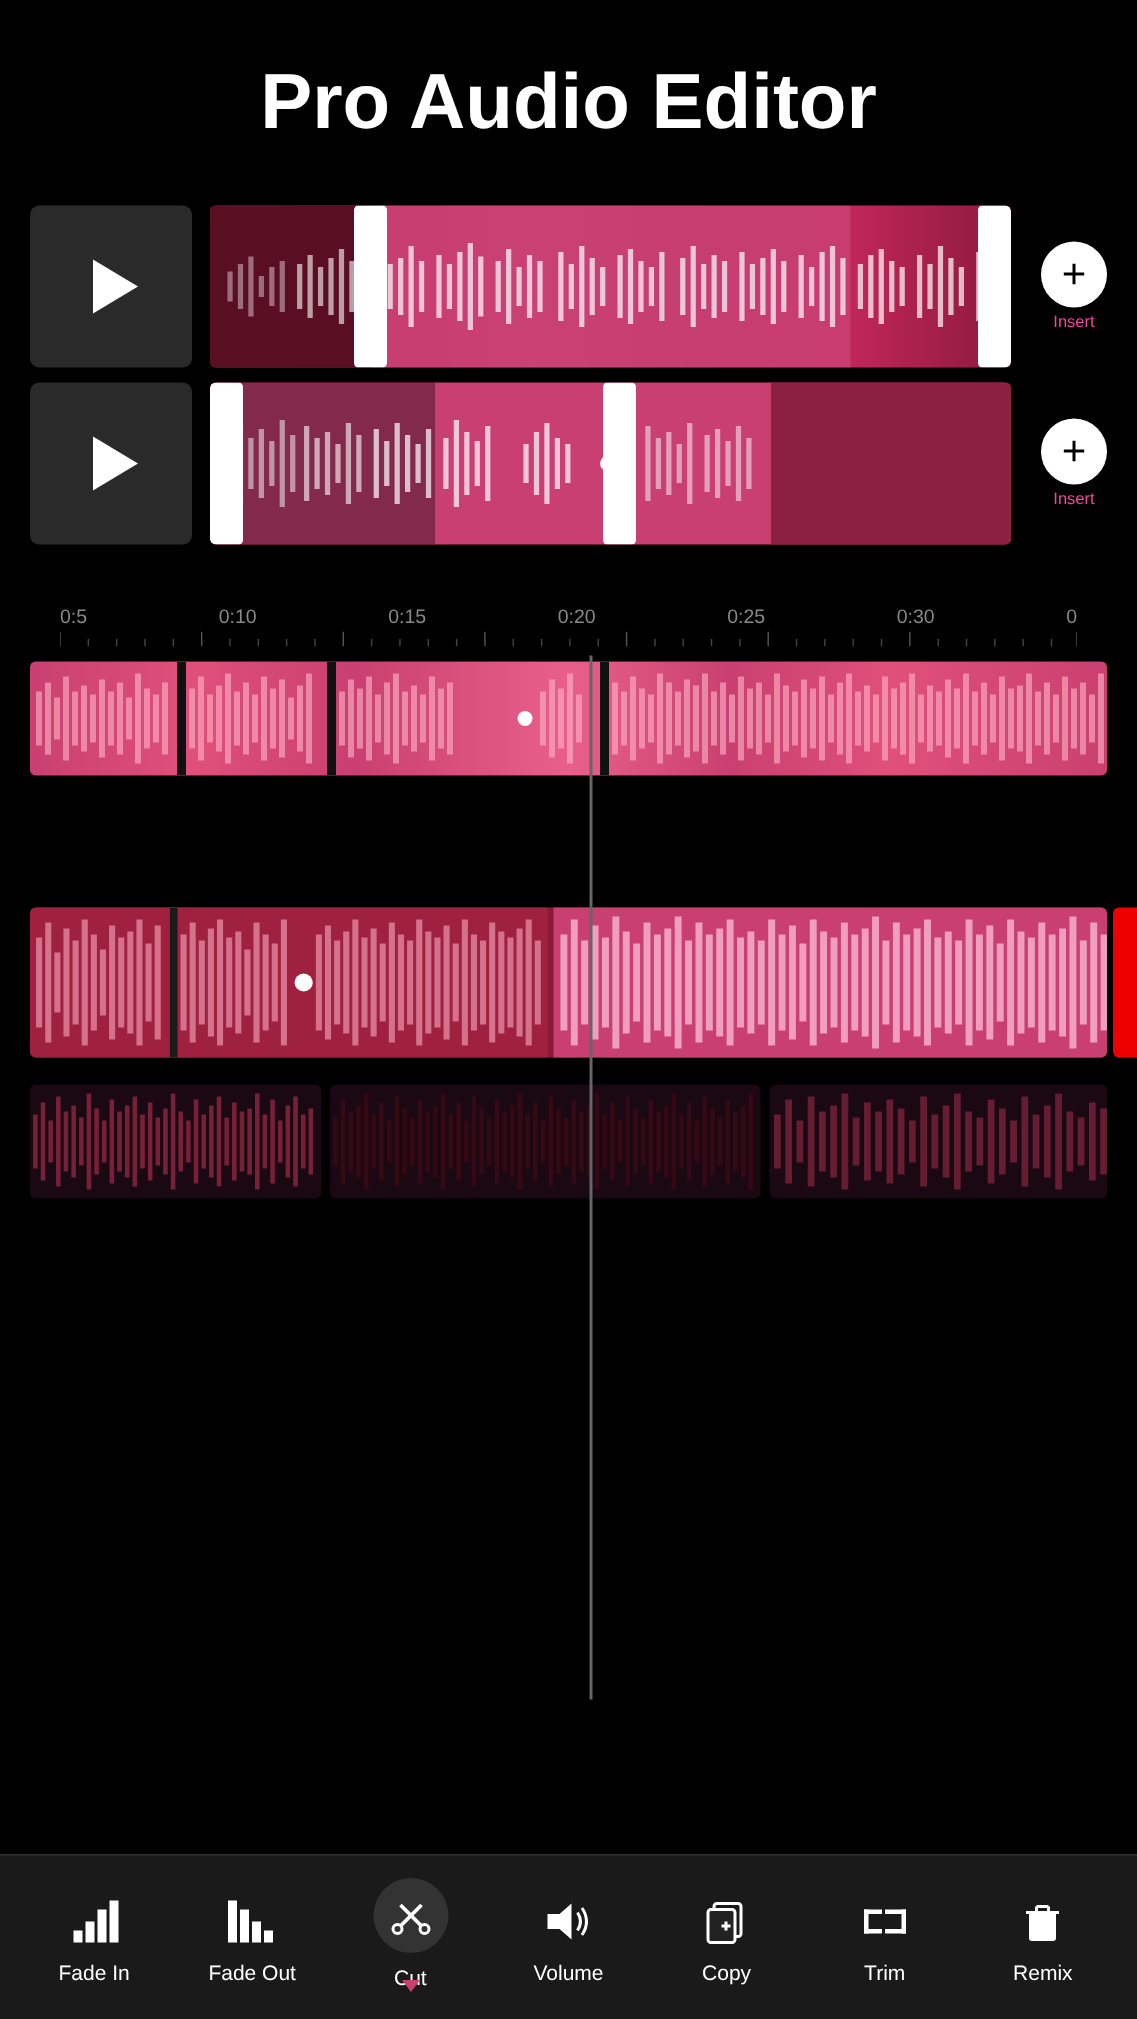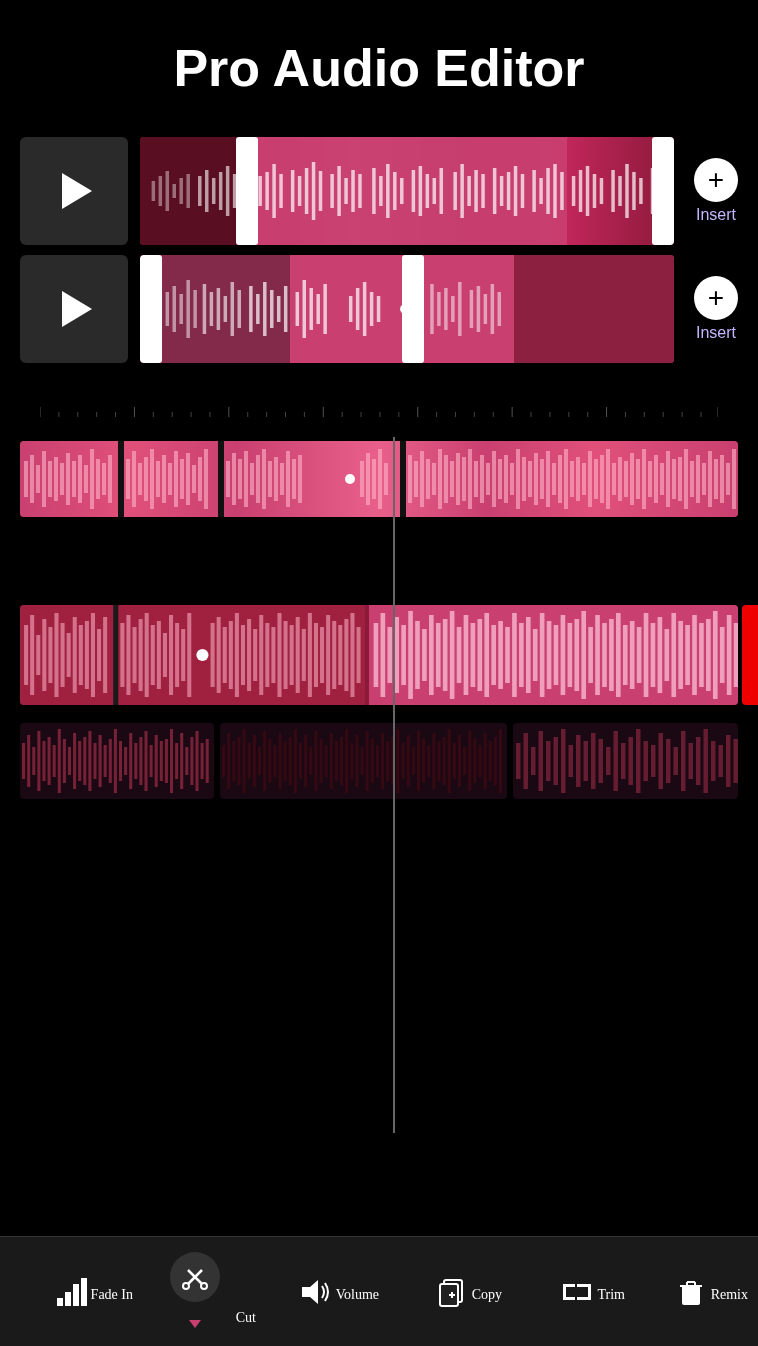--- a/index.html
+++ b/index.html
@@ -101,22 +101,22 @@
       border-radius: 50%;
       background: #fff;
       color: #000;
       font-size: 28px;
       display: flex;
       align-items: center;
       justify-content: center;
       font-weight: 300;
     }
     .insert-label {
-      font-size: 16px;
-      color: #c4b5fd;
+      font-size: 11px;
+      color: #ec4899;
       margin-top: 4px;
     }
 
     
     .timeline-ruler {
       margin: 30px 20px 8px 20px;
       position: relative;
       height: 30px;
     }
 
@@ -148,26 +148,25 @@
       background: #1a1a1a;
       display: flex;
       align-items: center;
       justify-content: space-around;
       padding: 0 10px;
       border-top: 1px solid #333;
     }
 
     .tool-item {
       display: flex;
-      flex-direction: row;
+      flex-direction: column;
       align-items: center;
       justify-content: flex-end;
       flex: 1;
       cursor: pointer;
-      font-family: Liberation Serif, serif;
     }
 
     .tool-icon {
       width: 40px;
       height: 40px;
       display: flex;
       align-items: center;
       justify-content: center;
     }
 
@@ -356,20 +355,29 @@
       </div>
 
       <div class="insert-btn">
         <div class="insert-circle">+</div>
         <span class="insert-label">Insert</span>
       </div>
     </div>
   </div>
 
   <div class="timeline-ruler" style="margin-top:40px;">
+    <div style="display:flex;justify-content:space-between;padding:0 20px;font-size:13px;color:#888;">
+      <span>0:5</span>
+      <span>0:10</span>
+      <span>0:15</span>
+      <span>0:20</span>
+      <span>0:25</span>
+      <span>0:30</span>
+      <span>0</span>
+    </div>
 
     <div style="position:relative;height:10px;margin:0 20px;">
       <svg width="100%" height="10" viewBox="0 0 718 10" preserveAspectRatio="none">
 
         <line x1="0" y1="0" x2="0" y2="10" stroke="#555" stroke-width="1"></line>
         <line x1="100" y1="0" x2="100" y2="10" stroke="#555" stroke-width="1"></line>
         <line x1="200" y1="0" x2="200" y2="10" stroke="#555" stroke-width="1"></line>
         <line x1="300" y1="0" x2="300" y2="10" stroke="#555" stroke-width="1"></line>
         <line x1="400" y1="0" x2="400" y2="10" stroke="#555" stroke-width="1"></line>
         <line x1="500" y1="0" x2="500" y2="10" stroke="#555" stroke-width="1"></line>
@@ -811,20 +819,32 @@
 
           <rect x="4" y="24" width="6" height="8" fill="#fff"></rect>
           <rect x="12" y="18" width="6" height="14" fill="#fff"></rect>
           <rect x="20" y="10" width="6" height="22" fill="#fff"></rect>
           <rect x="28" y="4" width="6" height="28" fill="#fff"></rect>
         </svg>
       </div>
       <span class="tool-label">Fade In</span>
     </div>
 
+    <div class="tool-item">
+      <div class="tool-icon">
+        <svg width="36" height="36" viewBox="0 0 36 36">
+
+          <rect x="2" y="4" width="6" height="28" fill="#fff"></rect>
+          <rect x="10" y="10" width="6" height="22" fill="#fff"></rect>
+          <rect x="18" y="18" width="6" height="14" fill="#fff"></rect>
+          <rect x="26" y="24" width="6" height="8" fill="#fff"></rect>
+        </svg>
+      </div>
+      <span class="tool-label">Fade Out</span>
+    </div>
 
     <div class="tool-item" style="position:relative;">
       <div style="position:absolute;top:-6px;left:50%;transform:translateX(-50%);width:50px;height:50px;background:#333;border-radius:50%;display:flex;align-items:center;justify-content:center;">
         <div class="tool-icon" style="position:relative;">
 
           <svg width="30" height="30" viewBox="0 0 30 30">
 
             <line x1="8" y1="22" x2="22" y2="8" stroke="#fff" stroke-width="2.5"></line>
             <line x1="8" y1="8" x2="22" y2="22" stroke="#fff" stroke-width="2.5"></line>
             <circle cx="6" cy="24" r="3" stroke="#fff" stroke-width="2" fill="none"></circle>

